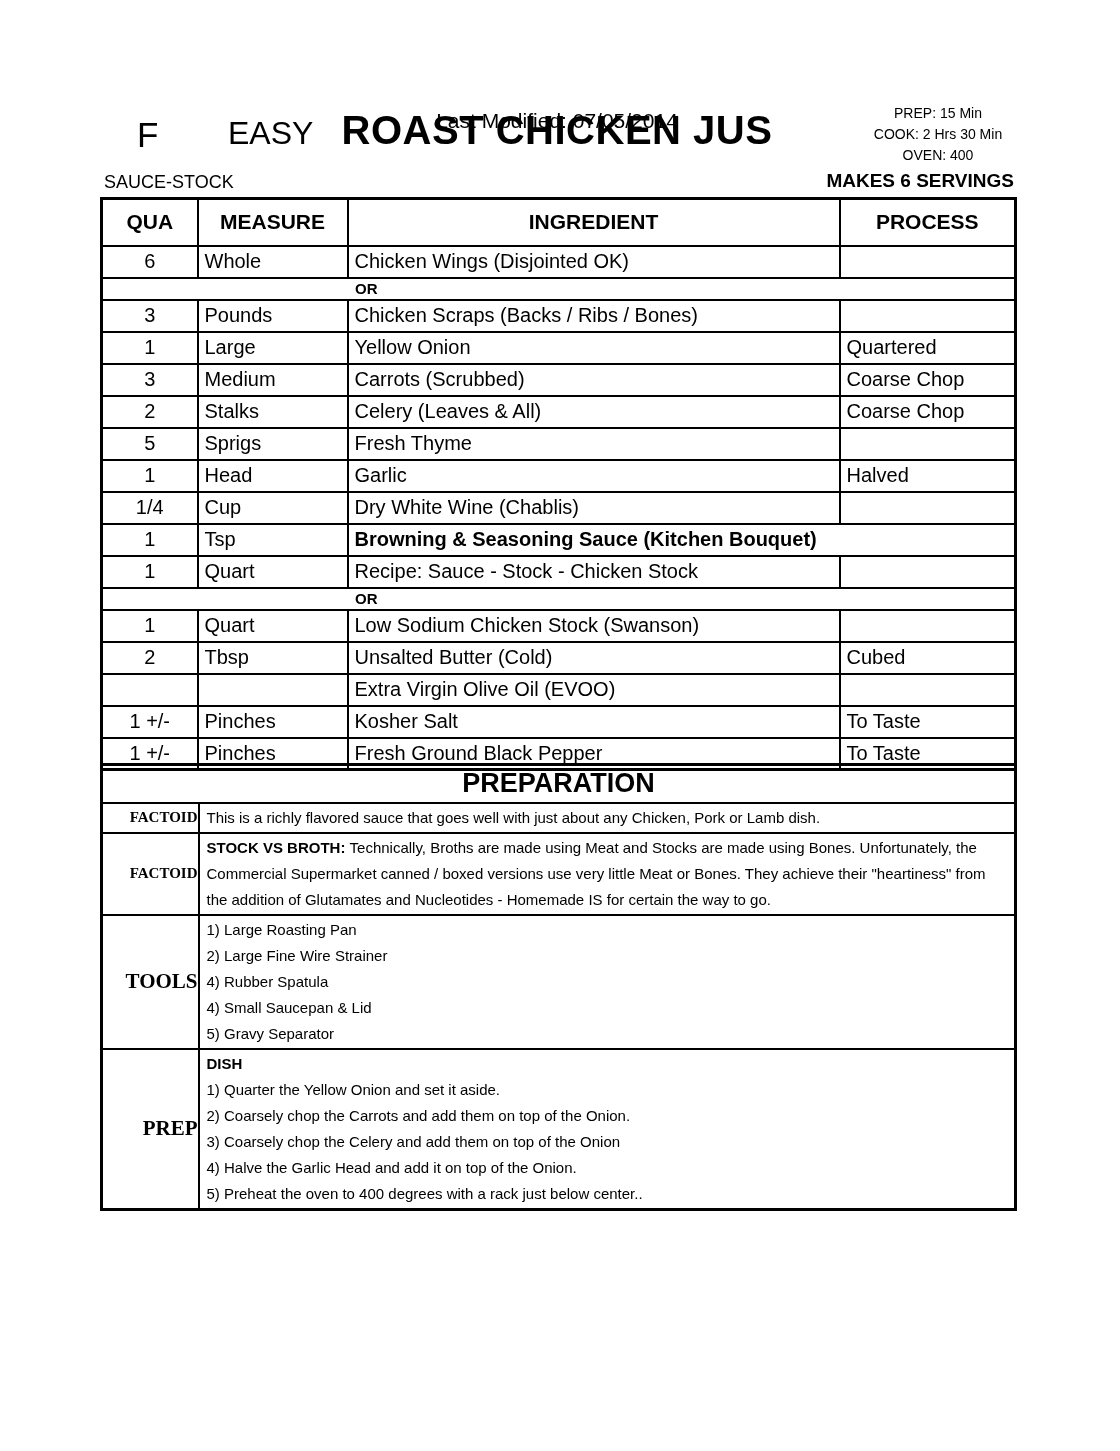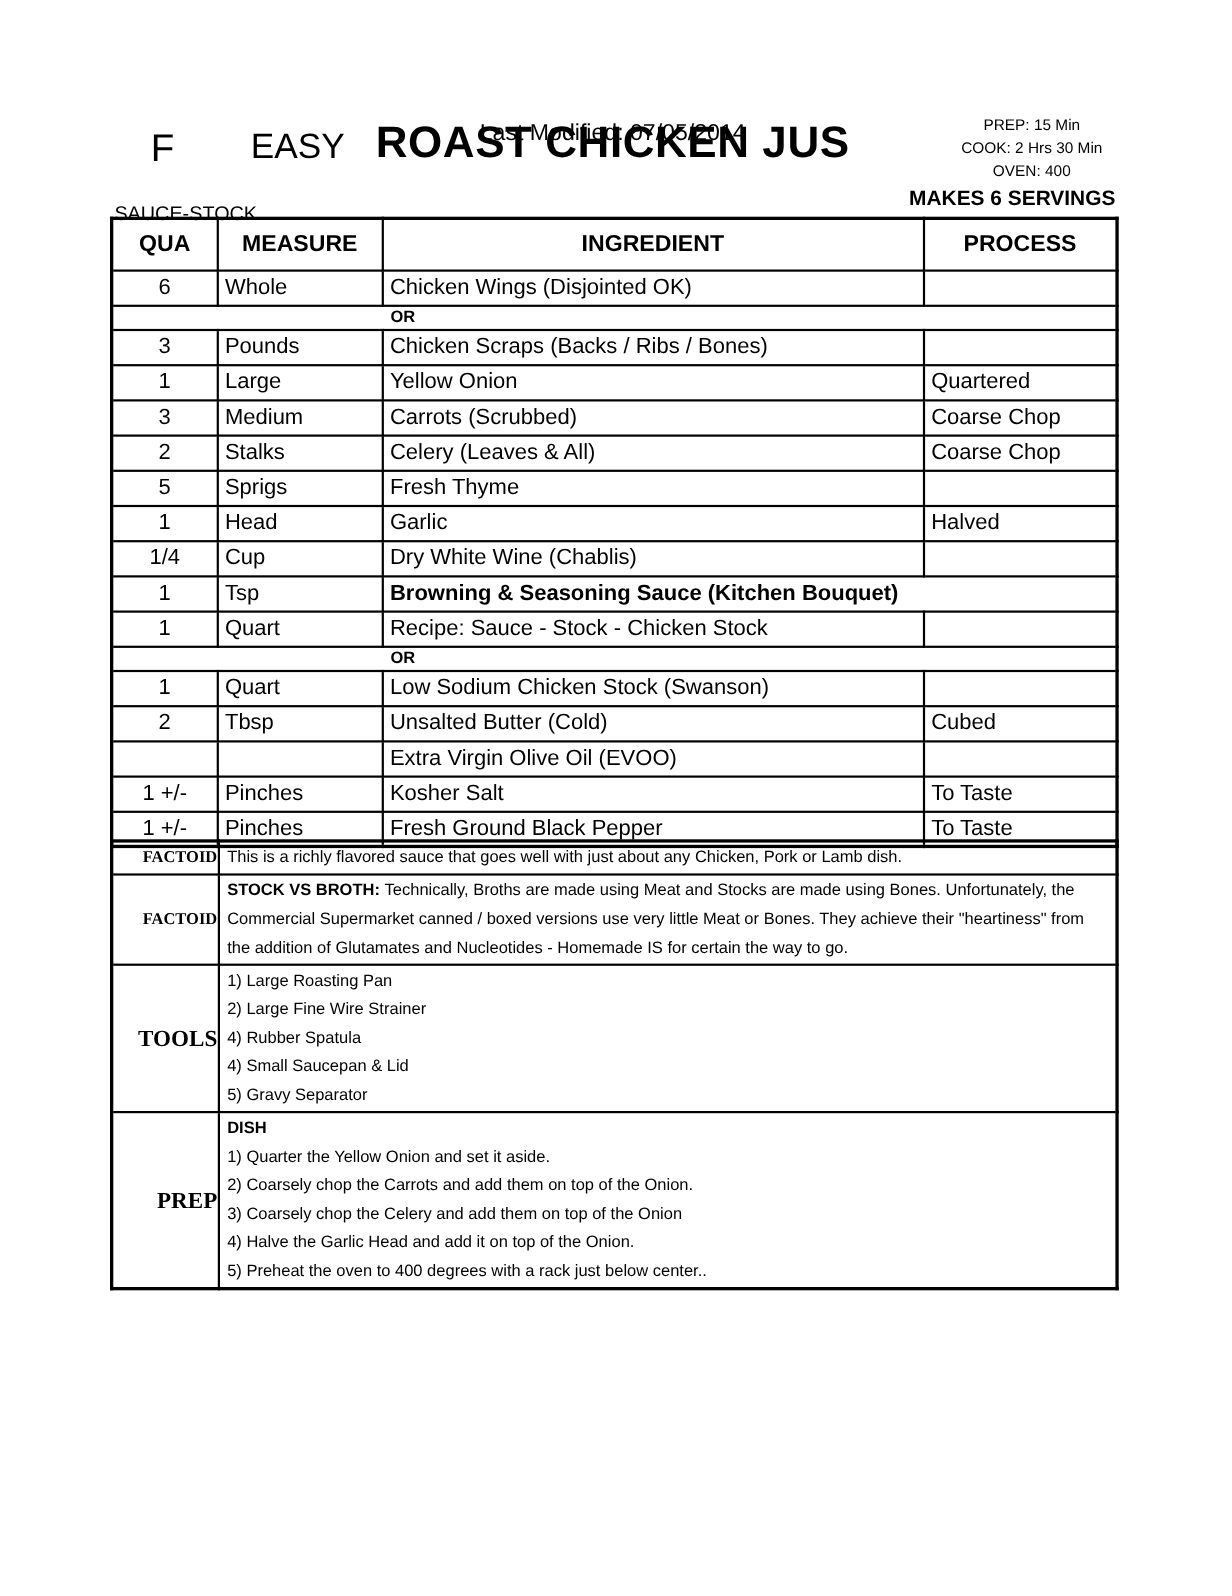--- a/index.html
+++ b/index.html
@@ -12,21 +12,21 @@
   .abs { position:absolute; }
 
   
   .doc-title { left:100px; top:64px; width:914px; text-align:center;
     font-size:40px; font-weight:bold; letter-spacing:0.5px;margin-top:44px; }
   .last-modified { left:100px; top:109px; width:914px; text-align:center; font-size:21px; }
   .code-letter { left:137px; top:116px; font-size:35px; line-height:1.1; }
   .difficulty   { left:228px; top:116px; font-size:32px; line-height:1.1; }
   .meta-block { left:843px; top:103px; width:190px; text-align:center;
     font-size:14px; line-height:21px; }
-  .category { left:104px; top:184px; font-size:18px; }
+  .category { left:104px; top:172px; font-size:18px; }
   .servings { left:100px; top:170px; width:914px; text-align:right;
     font-size:19px; font-weight:bold; }
 
   
   table { border-collapse:collapse; table-layout:fixed; }
   table.ing { position:absolute; left:100px; top:197px; width:914px; border:3px solid #000; }
   .ing th, .ing td { border:2px solid #000; overflow:hidden; }
   .ing th { font-size:21px; font-weight:bold; height:47px; text-align:center; }
   .ing td { font-size:20px; height:32px; padding:0 6px; white-space:nowrap; }
   .ing td.qua { text-align:center; padding:0 2px; }
@@ -171,20 +171,23 @@
       </tr>
     </tbody>
 </table>
 
 <table class="prep">
   <colgroup>
     <col style="width:97px">
       <col style="width:817px">
   </colgroup>
   <tbody id="prep-body">
+    <tr>
+      <td class="prep-title" colspan="2">PREPARATION</td>
+    </tr>
   <tr>
         <td class="label small">FACTOID</td>
         <td class="content">This is a richly flavored sauce that goes well with just about any Chicken, Pork or Lamb dish.</td>
       </tr>
       <tr>
         <td class="label small">FACTOID</td>
         <td class="content"><span class="lead">STOCK VS BROTH: </span>Technically, Broths are made using Meat and Stocks are made using Bones. Unfortunately, the Commercial Supermarket canned / boxed versions use very little Meat or Bones. They achieve their "heartiness" from the addition of Glutamates and Nucleotides - Homemade IS for certain the way to go.</td>
       </tr>
       <tr>
         <td class="label large">TOOLS</td>

